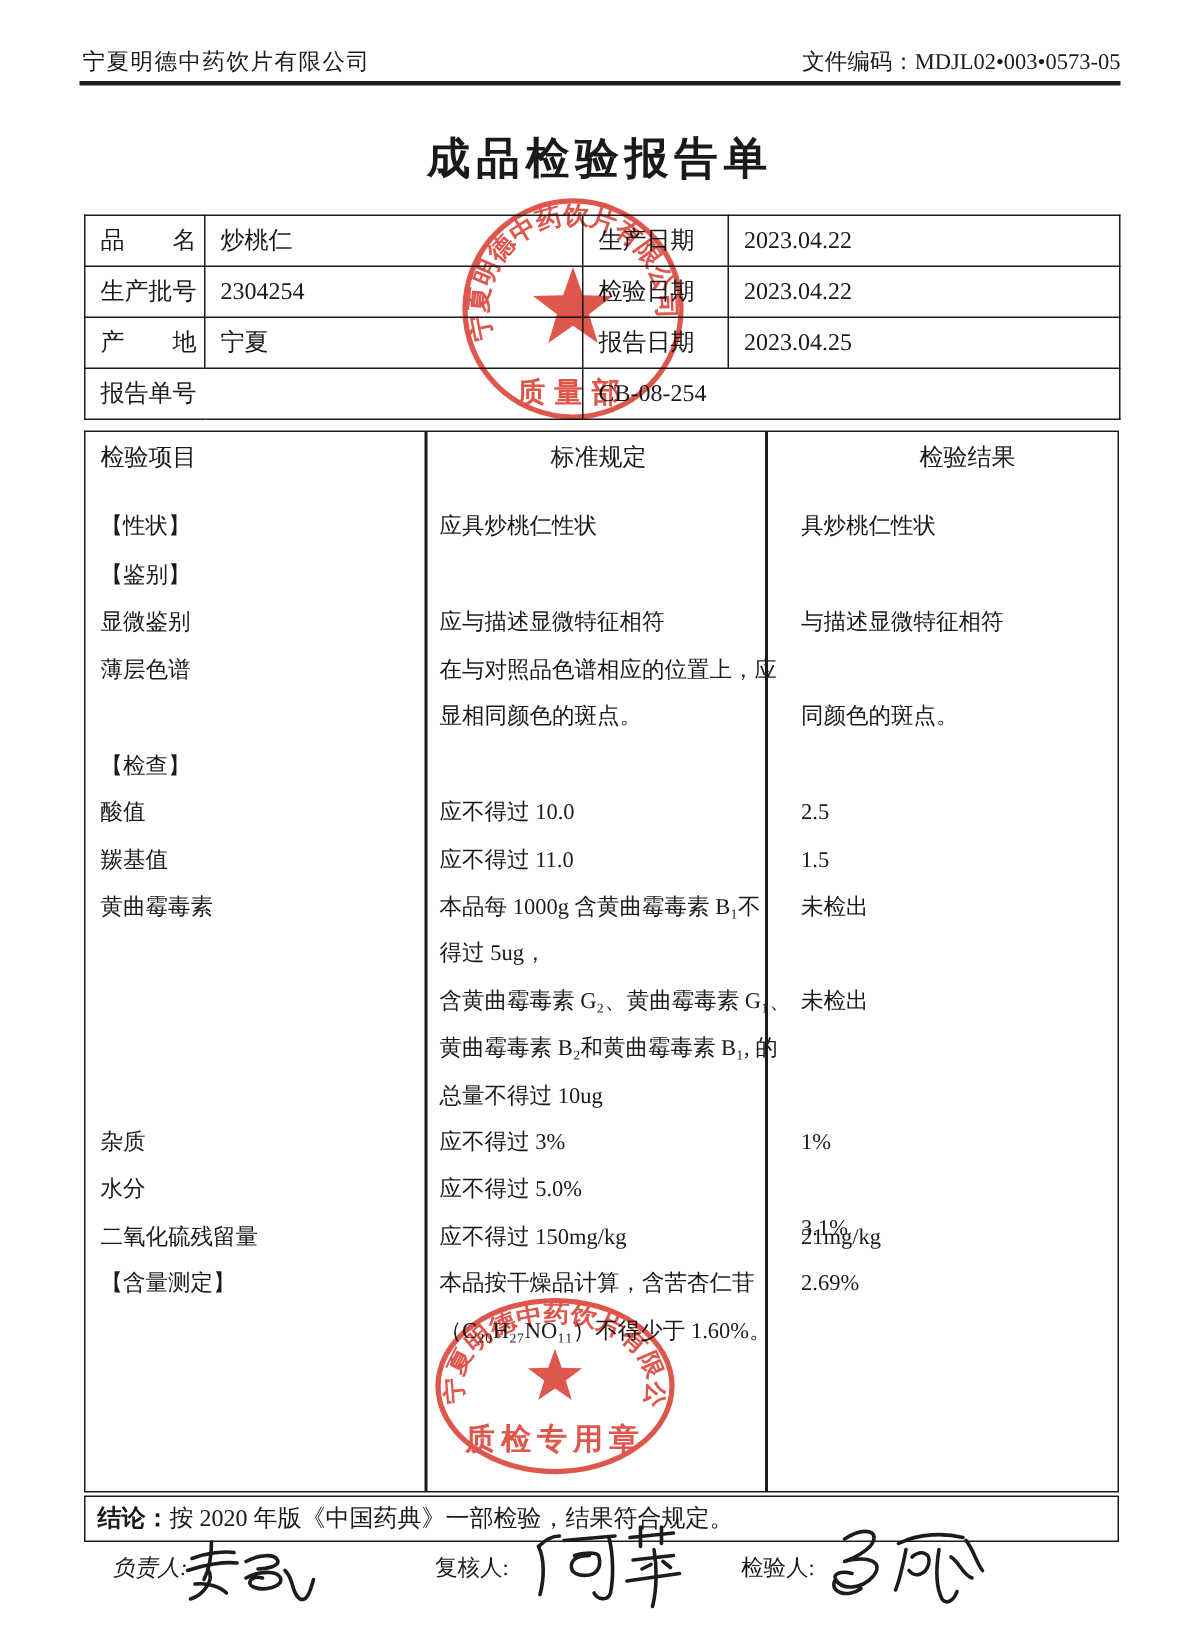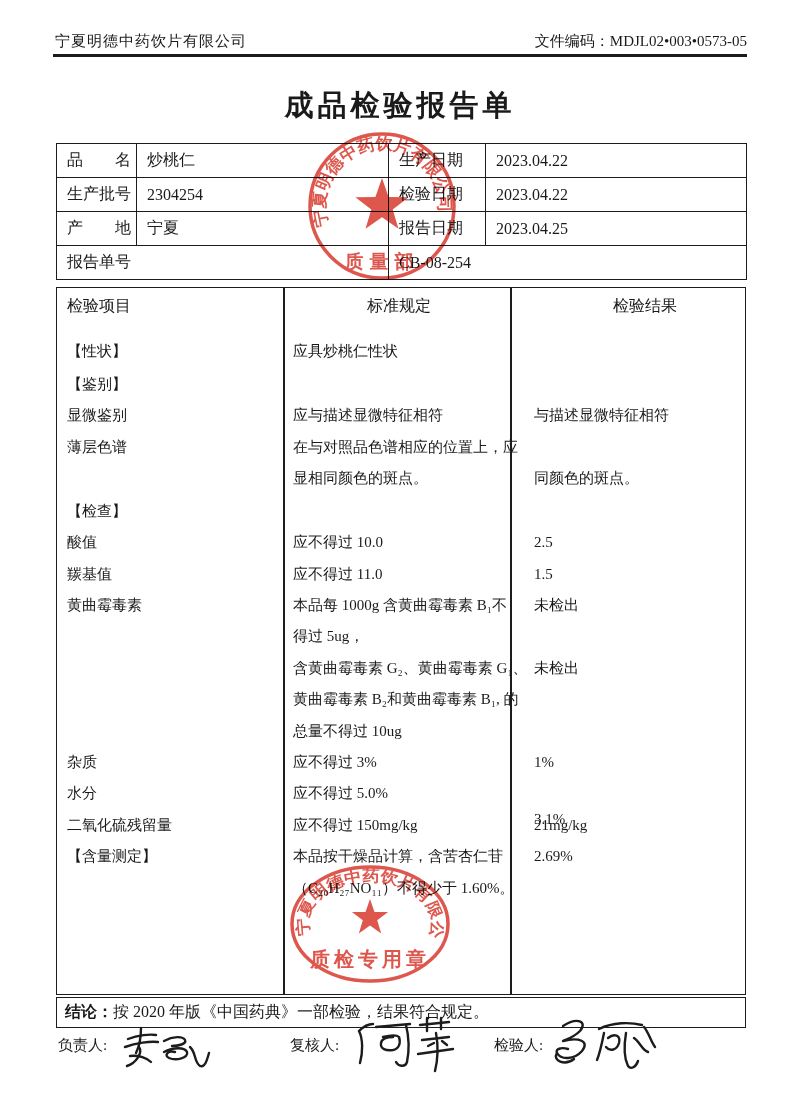--- a/index.html
+++ b/index.html
@@ -40,21 +40,21 @@
 
   
   .conclusion{
     left:56px;top:997px;width:690px;height:31px;border:1.5px solid #1c1c1c;box-sizing:border-box;
     display:flex;align-items:center;padding-left:8px;font-size:16px;
   }
   .conclusion b{font-weight:bold;}
 
   
   .sig-label{font-size:15px;top:1036px;}
-  .sl1{left:58px;} .sl2{left:290px;} .sl3{left:494px;}
+  .sl1{left:75px;font-style:italic;} .sl2{left:290px;} .sl3{left:494px;}
   svg.sig{position:absolute;}
   svg.sig path{fill:none;stroke:#1c1c1c;stroke-width:2.4;stroke-linecap:round;stroke-linejoin:round;}
 
   
   svg.stamp{position:absolute;mix-blend-mode:multiply;opacity:.85;}
   svg.stamp .ring{fill:none;stroke:#d9392e;stroke-width:3.5;}
   svg.stamp .star{fill:#d9392e;}
   svg.stamp text{fill:#d9392e;font-family:"Liberation Serif","DejaVu Serif",serif;font-weight:bold;}
 </style>
 </head>
@@ -130,20 +130,21 @@
   <div class="ln c2" style="top:338px">得过 5ug，</div>
   <div class="ln c2" style="top:370px">含黄曲霉毒素 G₂、黄曲霉毒素 G₁、</div>
   <div class="ln c2" style="top:401px">黄曲霉毒素 B₂和黄曲霉毒素 B₁, 的</div>
   <div class="ln c2" style="top:433px">总量不得过 10ug</div>
   <div class="ln c2" style="top:464px">应不得过 3%</div>
   <div class="ln c2" style="top:495px">应不得过 5.0%</div>
   <div class="ln c2" style="top:527px">应不得过 150mg/kg</div>
   <div class="ln c2" style="top:558px">本品按干燥品计算，含苦杏仁苷</div>
   <div class="ln c2" style="top:590px">（C₂₀H₂₇NO₁₁）不得少于 1.60%。</div>
 
+  <div class="ln c3" style="top:53px">具炒桃仁性状</div>
   <div class="ln c3" style="top:117px">与描述显微特征相符</div>
   <div class="ln c3" style="top:180px">同颜色的斑点。</div>
   <div class="ln c3" style="top:244px">2.5</div>
   <div class="ln c3" style="top:276px">1.5</div>
   <div class="ln c3" style="top:307px">未检出</div>
   <div class="ln c3" style="top:370px">未检出</div>
   <div class="ln c3" style="top:464px">1%</div>
   <div class="ln c3" style="top:521px">3.1%</div>
   <div class="ln c3" style="top:527px">21mg/kg</div>
   <div class="ln c3" style="top:558px">2.69%</div>

